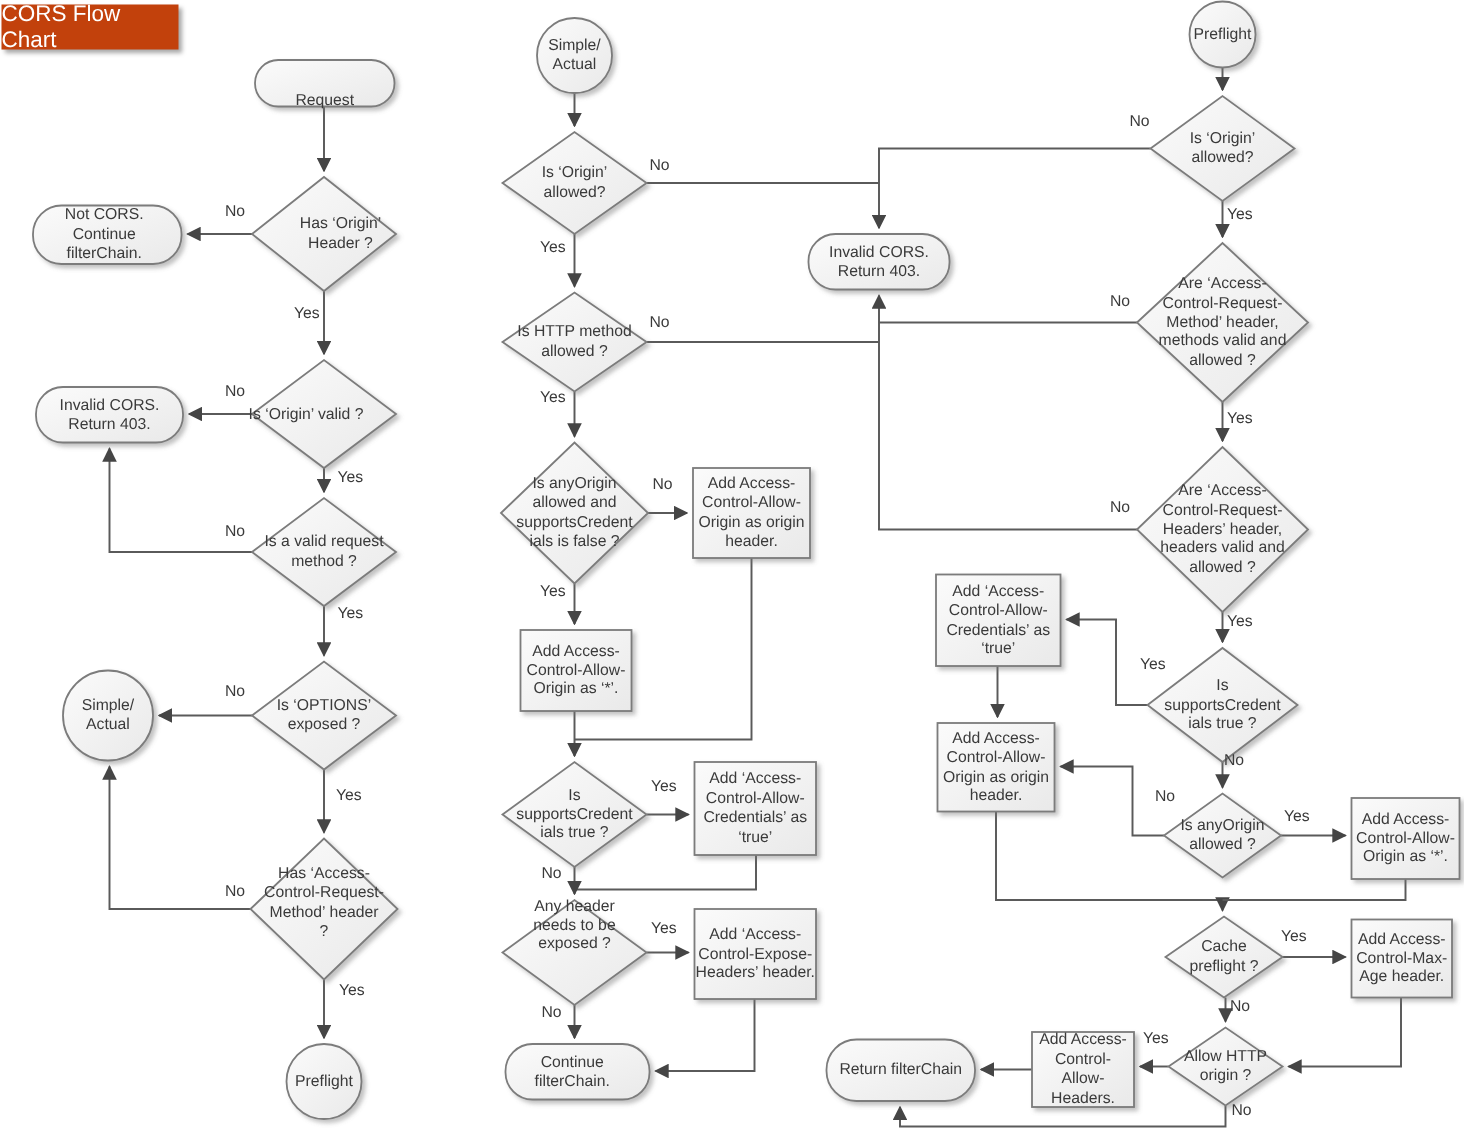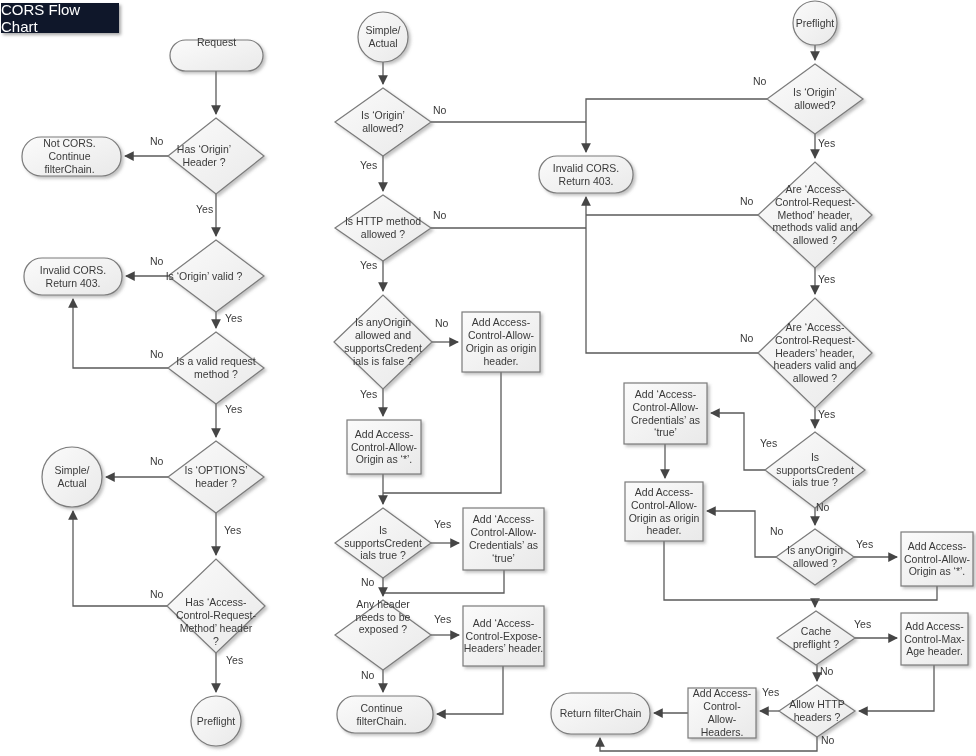--- a/index.html
+++ b/index.html
@@ -2,21 +2,21 @@
 <html><head>
 <meta charset="utf-8">
 <style>
   html,body{margin:0;padding:0;}
   body{
     width:976px;height:756px;position:relative;background:#ffffff;
     font-family:"Liberation Sans",sans-serif;overflow:hidden;
   }
   #title{
     position:absolute;left:1px;top:3px;width:118px;height:30px;
-    background:#0f172a;color:#fff;font-size:15px;display:flex;align-items:center;
+    background:#c2410c;color:#fff;font-size:15px;display:flex;align-items:center;
     justify-content:center;box-shadow:2px 2px 3px rgba(0,0,0,.35);z-index:3;
   }
   svg.layer{position:absolute;left:0;top:0;z-index:1;}
   .ntext{
     position:absolute;display:flex;align-items:center;justify-content:center;
     text-align:center;white-space:pre-line;font-size:10.5px;line-height:1.22;
     color:#3a3a3a;z-index:2;pointer-events:none;
   }
   .edge-label{
     position:absolute;font-size:10.5px;color:#3a3a3a;z-index:2;pointer-events:none;
@@ -130,35 +130,35 @@
     <polygon points="776,557 815,529 854,557 815,585"></polygon>
     <rect x="901" y="532" width="72" height="54"></rect>
     <polygon points="777,638 816,611 855,638 816,665"></polygon>
     <rect x="901" y="613" width="67" height="52"></rect>
     <polygon points="779,711 817,685 855,711 817,737"></polygon>
     <rect x="688" y="688" width="68" height="50"></rect>
     <rect x="551" y="693" width="99" height="41" rx="20"></rect>
   </g>
 </svg>
 
-<div class="ntext" style="left:170px;top:27px;width:93px;height:31px">Request</div>
-<div class="ntext" style="left:160px;top:126px;width:88px;height:60px">Has ‘Origin’
+<div class="ntext" style="left:170px;top:52px;width:93px;height:31px">Request</div>
+<div class="ntext" style="left:183px;top:126px;width:88px;height:60px">Has ‘Origin’
 Header ?</div>
 <div class="ntext" style="left:22px;top:137px;width:95px;height:39px">Not CORS. Continue
 filterChain.</div>
 <div class="ntext" style="left:158px;top:246px;width:92px;height:60px">Is ‘Origin’ valid ?</div>
 <div class="ntext" style="left:24px;top:258px;width:98px;height:37px">Invalid CORS.
 Return 403.</div>
 <div class="ntext" style="left:168px;top:338px;width:96px;height:60px">Is a valid request
 method ?</div>
 <div class="ntext" style="left:170px;top:447px;width:92px;height:60px">Is ‘OPTIONS’
-header ?</div>
+exposed ?</div>
 <div class="ntext" style="left:42px;top:447px;width:60px;height:60px">Simple/
 Actual</div>
-<div class="ntext" style="left:168px;top:580px;width:96px;height:84px">Has ‘Access-
+<div class="ntext" style="left:168px;top:560px;width:96px;height:84px">Has ‘Access-
 Control-Request-
 Method’ header
 ?</div>
 <div class="ntext" style="left:191px;top:696px;width:50px;height:50px">Preflight</div>
 
 <div class="ntext" style="left:358px;top:12px;width:50px;height:50px">Simple/
 Actual</div>
 <div class="ntext" style="left:339px;top:92px;width:88px;height:60px">Is ‘Origin’
 allowed?</div>
 <div class="ntext" style="left:539px;top:156px;width:94px;height:37px">Invalid CORS.
@@ -219,21 +219,21 @@
 allowed ?</div>
 <div class="ntext" style="left:901px;top:532px;width:72px;height:54px">Add Access-
 Control-Allow-
 Origin as ‘*’.</div>
 <div class="ntext" style="left:779px;top:613px;width:74px;height:50px">Cache
 preflight ?</div>
 <div class="ntext" style="left:901px;top:613px;width:67px;height:52px">Add Access-
 Control-Max-
 Age header.</div>
 <div class="ntext" style="left:779px;top:687px;width:76px;height:48px">Allow HTTP
-headers ?</div>
+origin ?</div>
 <div class="ntext" style="left:688px;top:688px;width:68px;height:50px">Add Access-
 Control-
 Allow-
 Headers.</div>
 <div class="ntext" style="left:551px;top:693px;width:99px;height:41px">Return filterChain</div>
 
 <span class="edge-label" style="left:150px;top:135px">No</span>
 <span class="edge-label" style="left:196px;top:203px">Yes</span>
 <span class="edge-label" style="left:150px;top:255px">No</span>
 <span class="edge-label" style="left:225px;top:312px">Yes</span>

